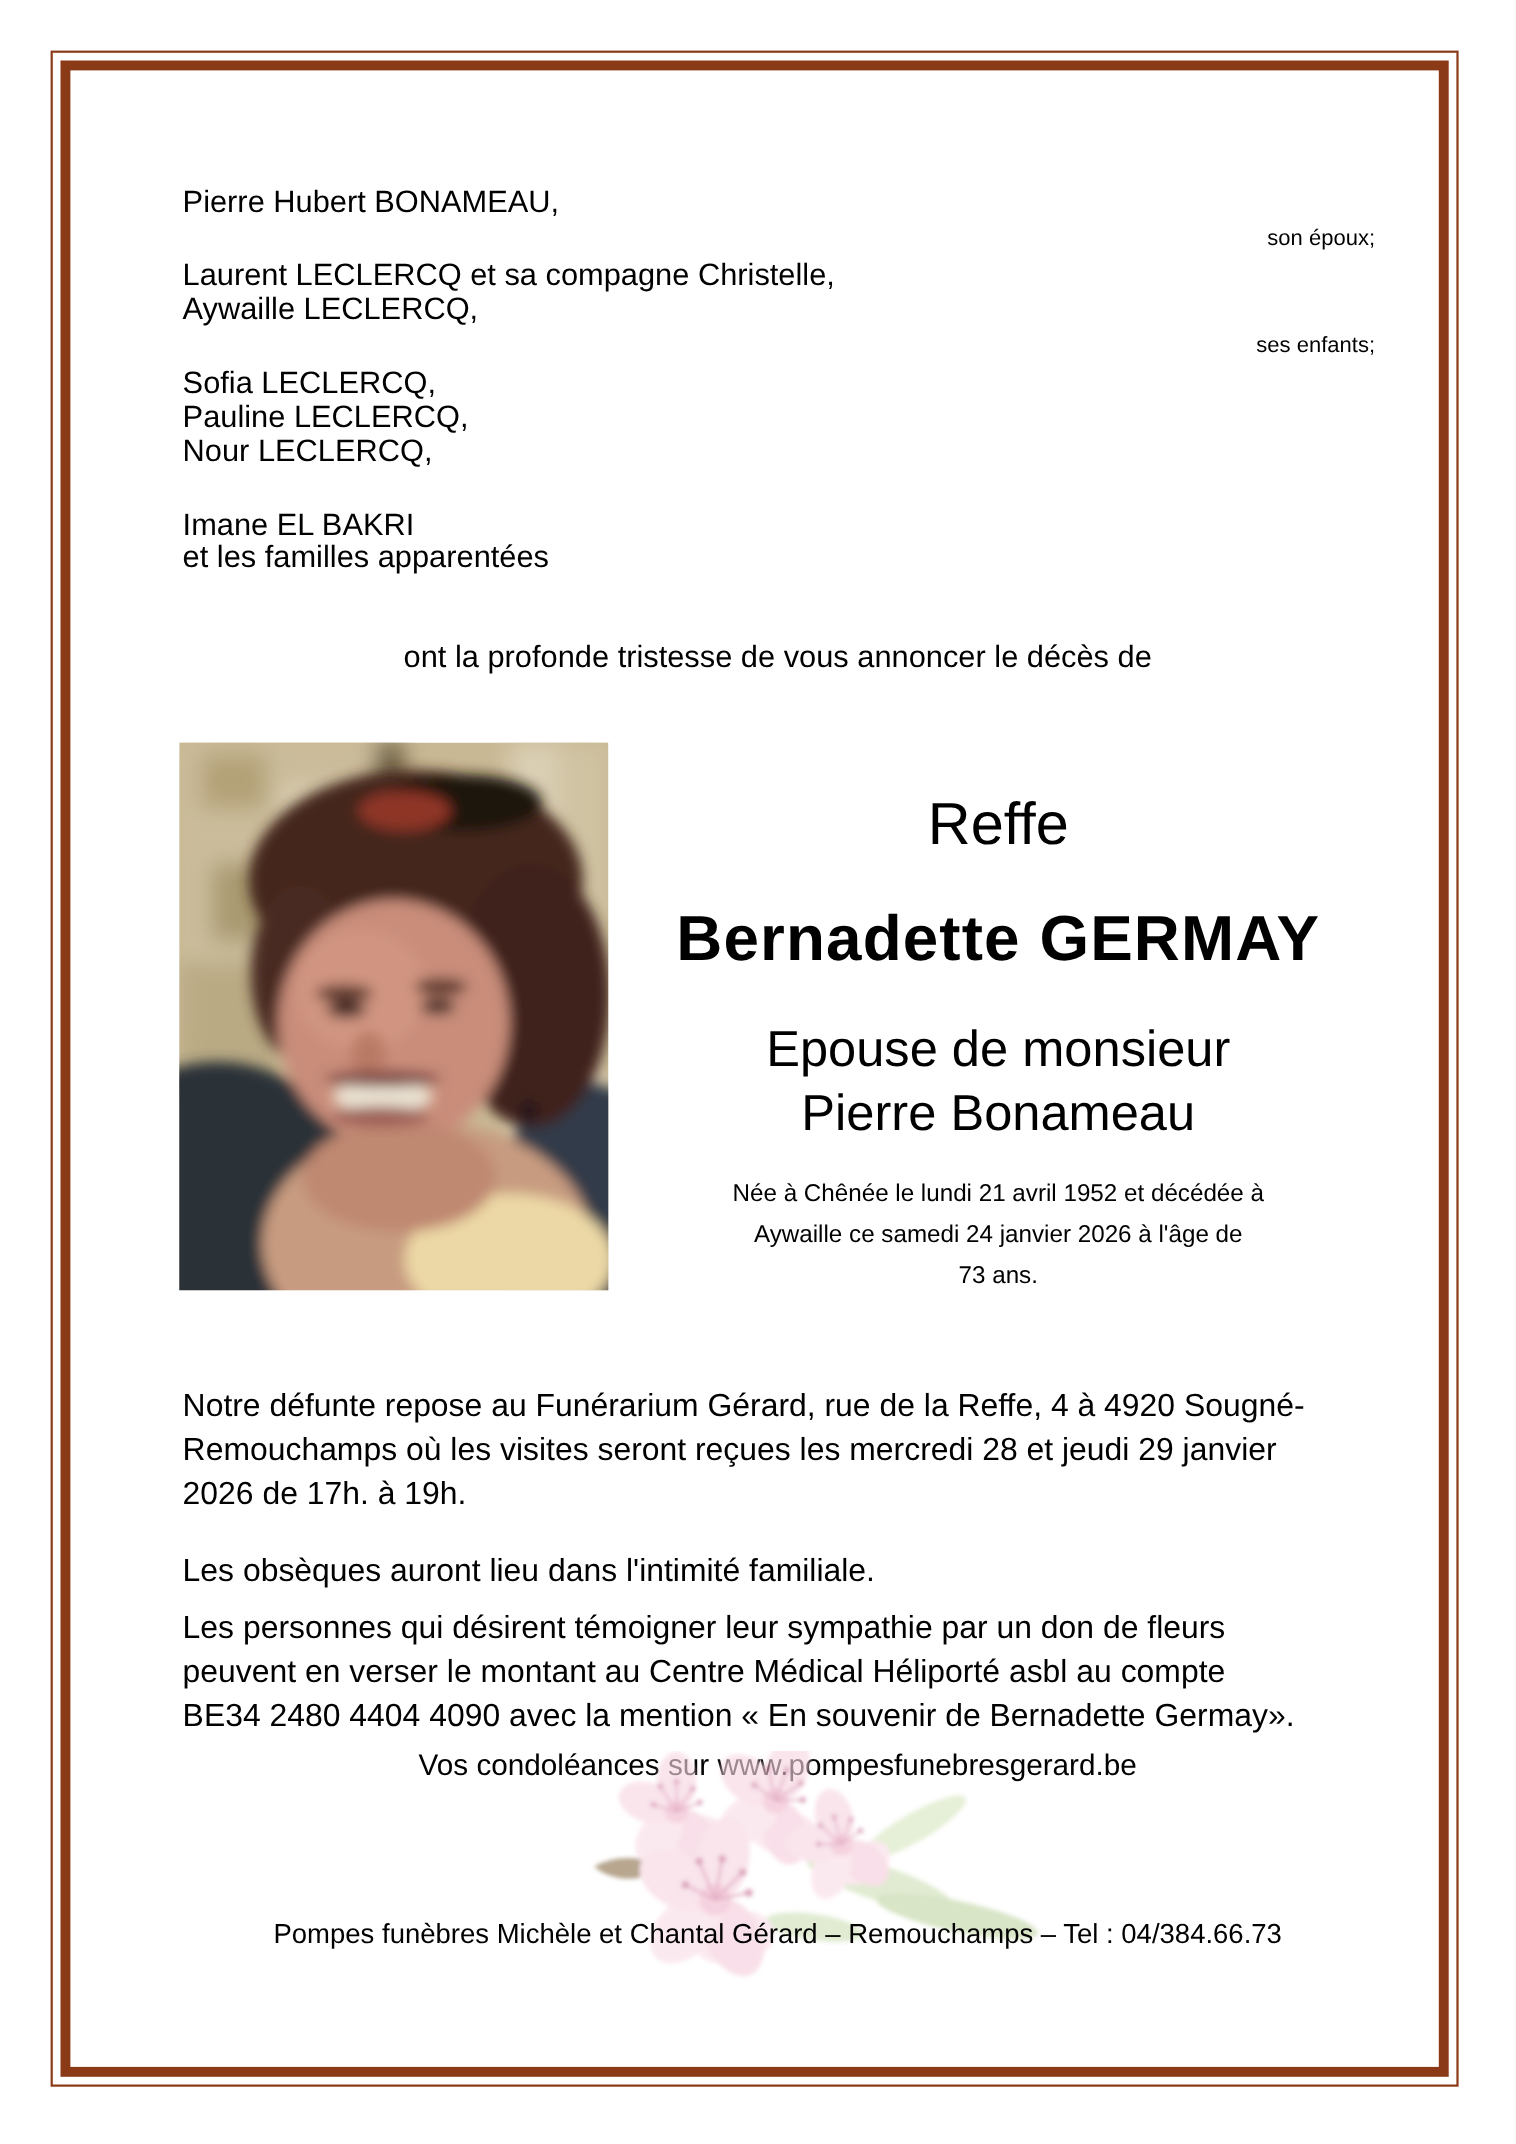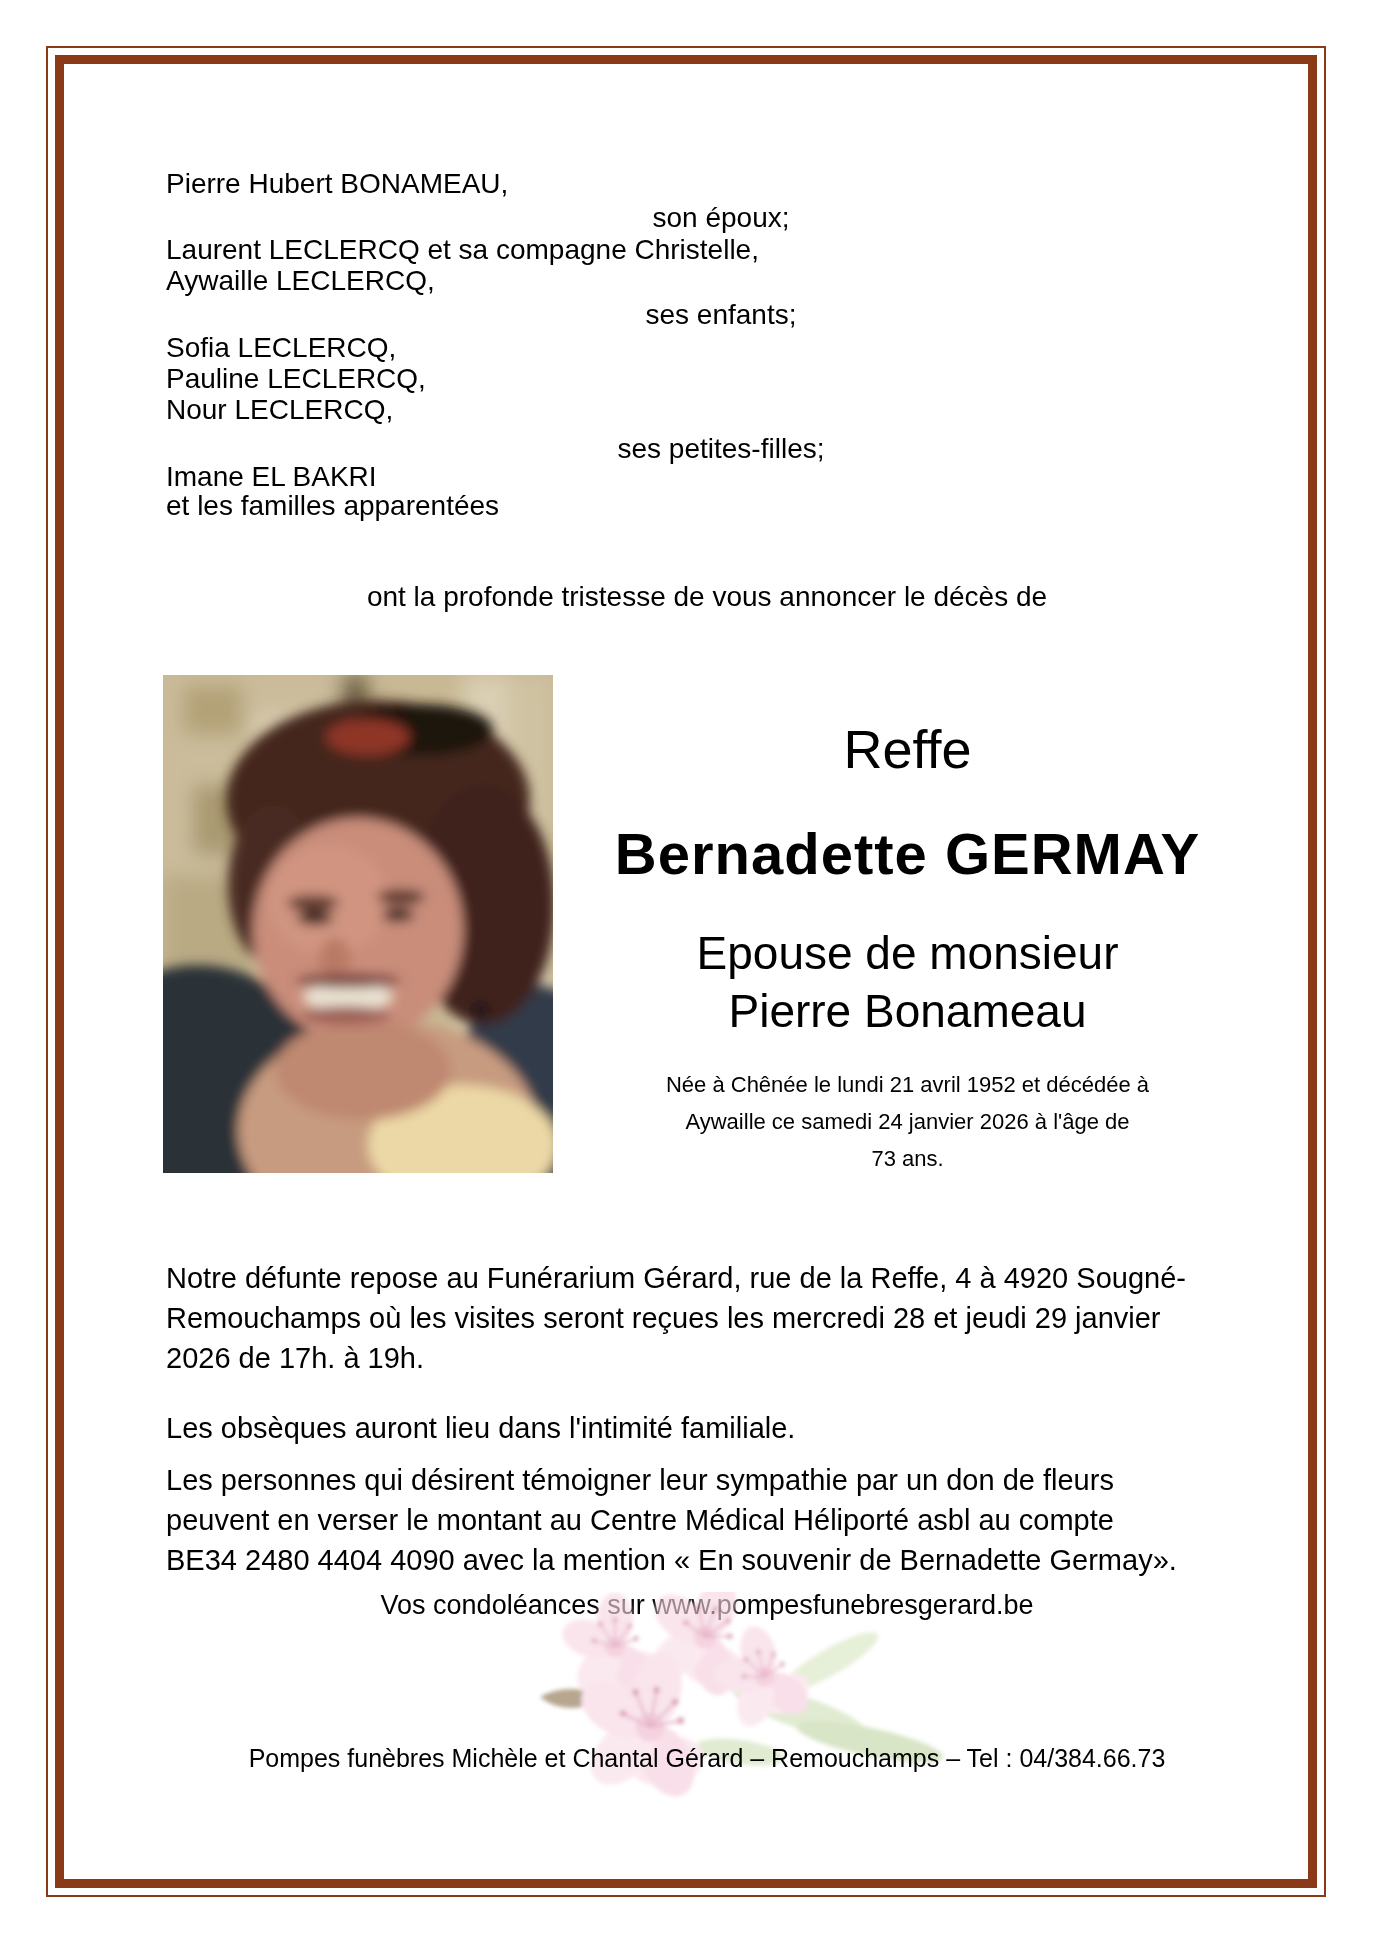--- a/index.html
+++ b/index.html
@@ -17,21 +17,21 @@
     border:2px solid #8a3a16;
     pointer-events:none;
   }
   .frame-inner{
     position:absolute;left:55px;top:55px;right:61px;bottom:61px;
     border:9px solid #8a3a16;
     pointer-events:none;
   }
   .abs{position:absolute;}
   .name-line{left:166px;font-size:28px;line-height:31px;white-space:nowrap;}
-  .rel-line{left:180px;width:1082px;text-align:center;font-size:28px;line-height:31px;}
+  .rel-line{left:168px;width:1082px;text-align:right;font-size:20px;line-height:31px;}
   .announce{left:166px;width:1082px;text-align:center;font-size:28px;}
   .deceased-col{left:555px;width:705px;text-align:center;}
   .title-madame{font-size:54px;}
   .title-name{font-size:58px;font-weight:bold;letter-spacing:1px;}
   .spouse{font-size:46px;}
   .lifedates{font-size:22px;line-height:37px;white-space:pre-line;}
   .para{left:166px;width:1090px;font-size:29px;line-height:40px;white-space:pre-line;}
   .condolences{left:166px;width:1082px;text-align:center;font-size:27px;}
   .footer-line{left:166px;width:1082px;text-align:center;font-size:25px;}
   .photo-wrap{left:163px;top:675px;width:390px;height:498px;}
@@ -48,21 +48,20 @@
   <div class="abs name-line" style="top:168px">Pierre Hubert BONAMEAU,</div>
   <div class="abs rel-line" style="top:202px">son époux;</div>
 
   <div class="abs name-line" style="top:234px">Laurent LECLERCQ et sa compagne Christelle,</div>
   <div class="abs name-line" style="top:265px">Aywaille LECLERCQ,</div>
   <div class="abs rel-line" style="top:299px">ses enfants;</div>
 
   <div class="abs name-line" style="top:332px">Sofia LECLERCQ,</div>
   <div class="abs name-line" style="top:363px">Pauline LECLERCQ,</div>
   <div class="abs name-line" style="top:394px">Nour LECLERCQ,</div>
-  <div class="abs rel-line" style="top:433px">ses petites-filles;</div>
 
   <div class="abs name-line" style="top:461px">Imane EL BAKRI</div>
   <div class="abs name-line" style="top:490px">et les familles apparentées</div>
 
   <div class="abs announce" style="top:581px">ont la profonde tristesse de vous annoncer le décès de</div>
 
   <div class="abs photo-wrap">
     <svg width="390" height="498" viewBox="0 0 390 498" xmlns="http://www.w3.org/2000/svg">
       <defs>
         <filter id="soft" x="-20%" y="-20%" width="140%" height="140%">

